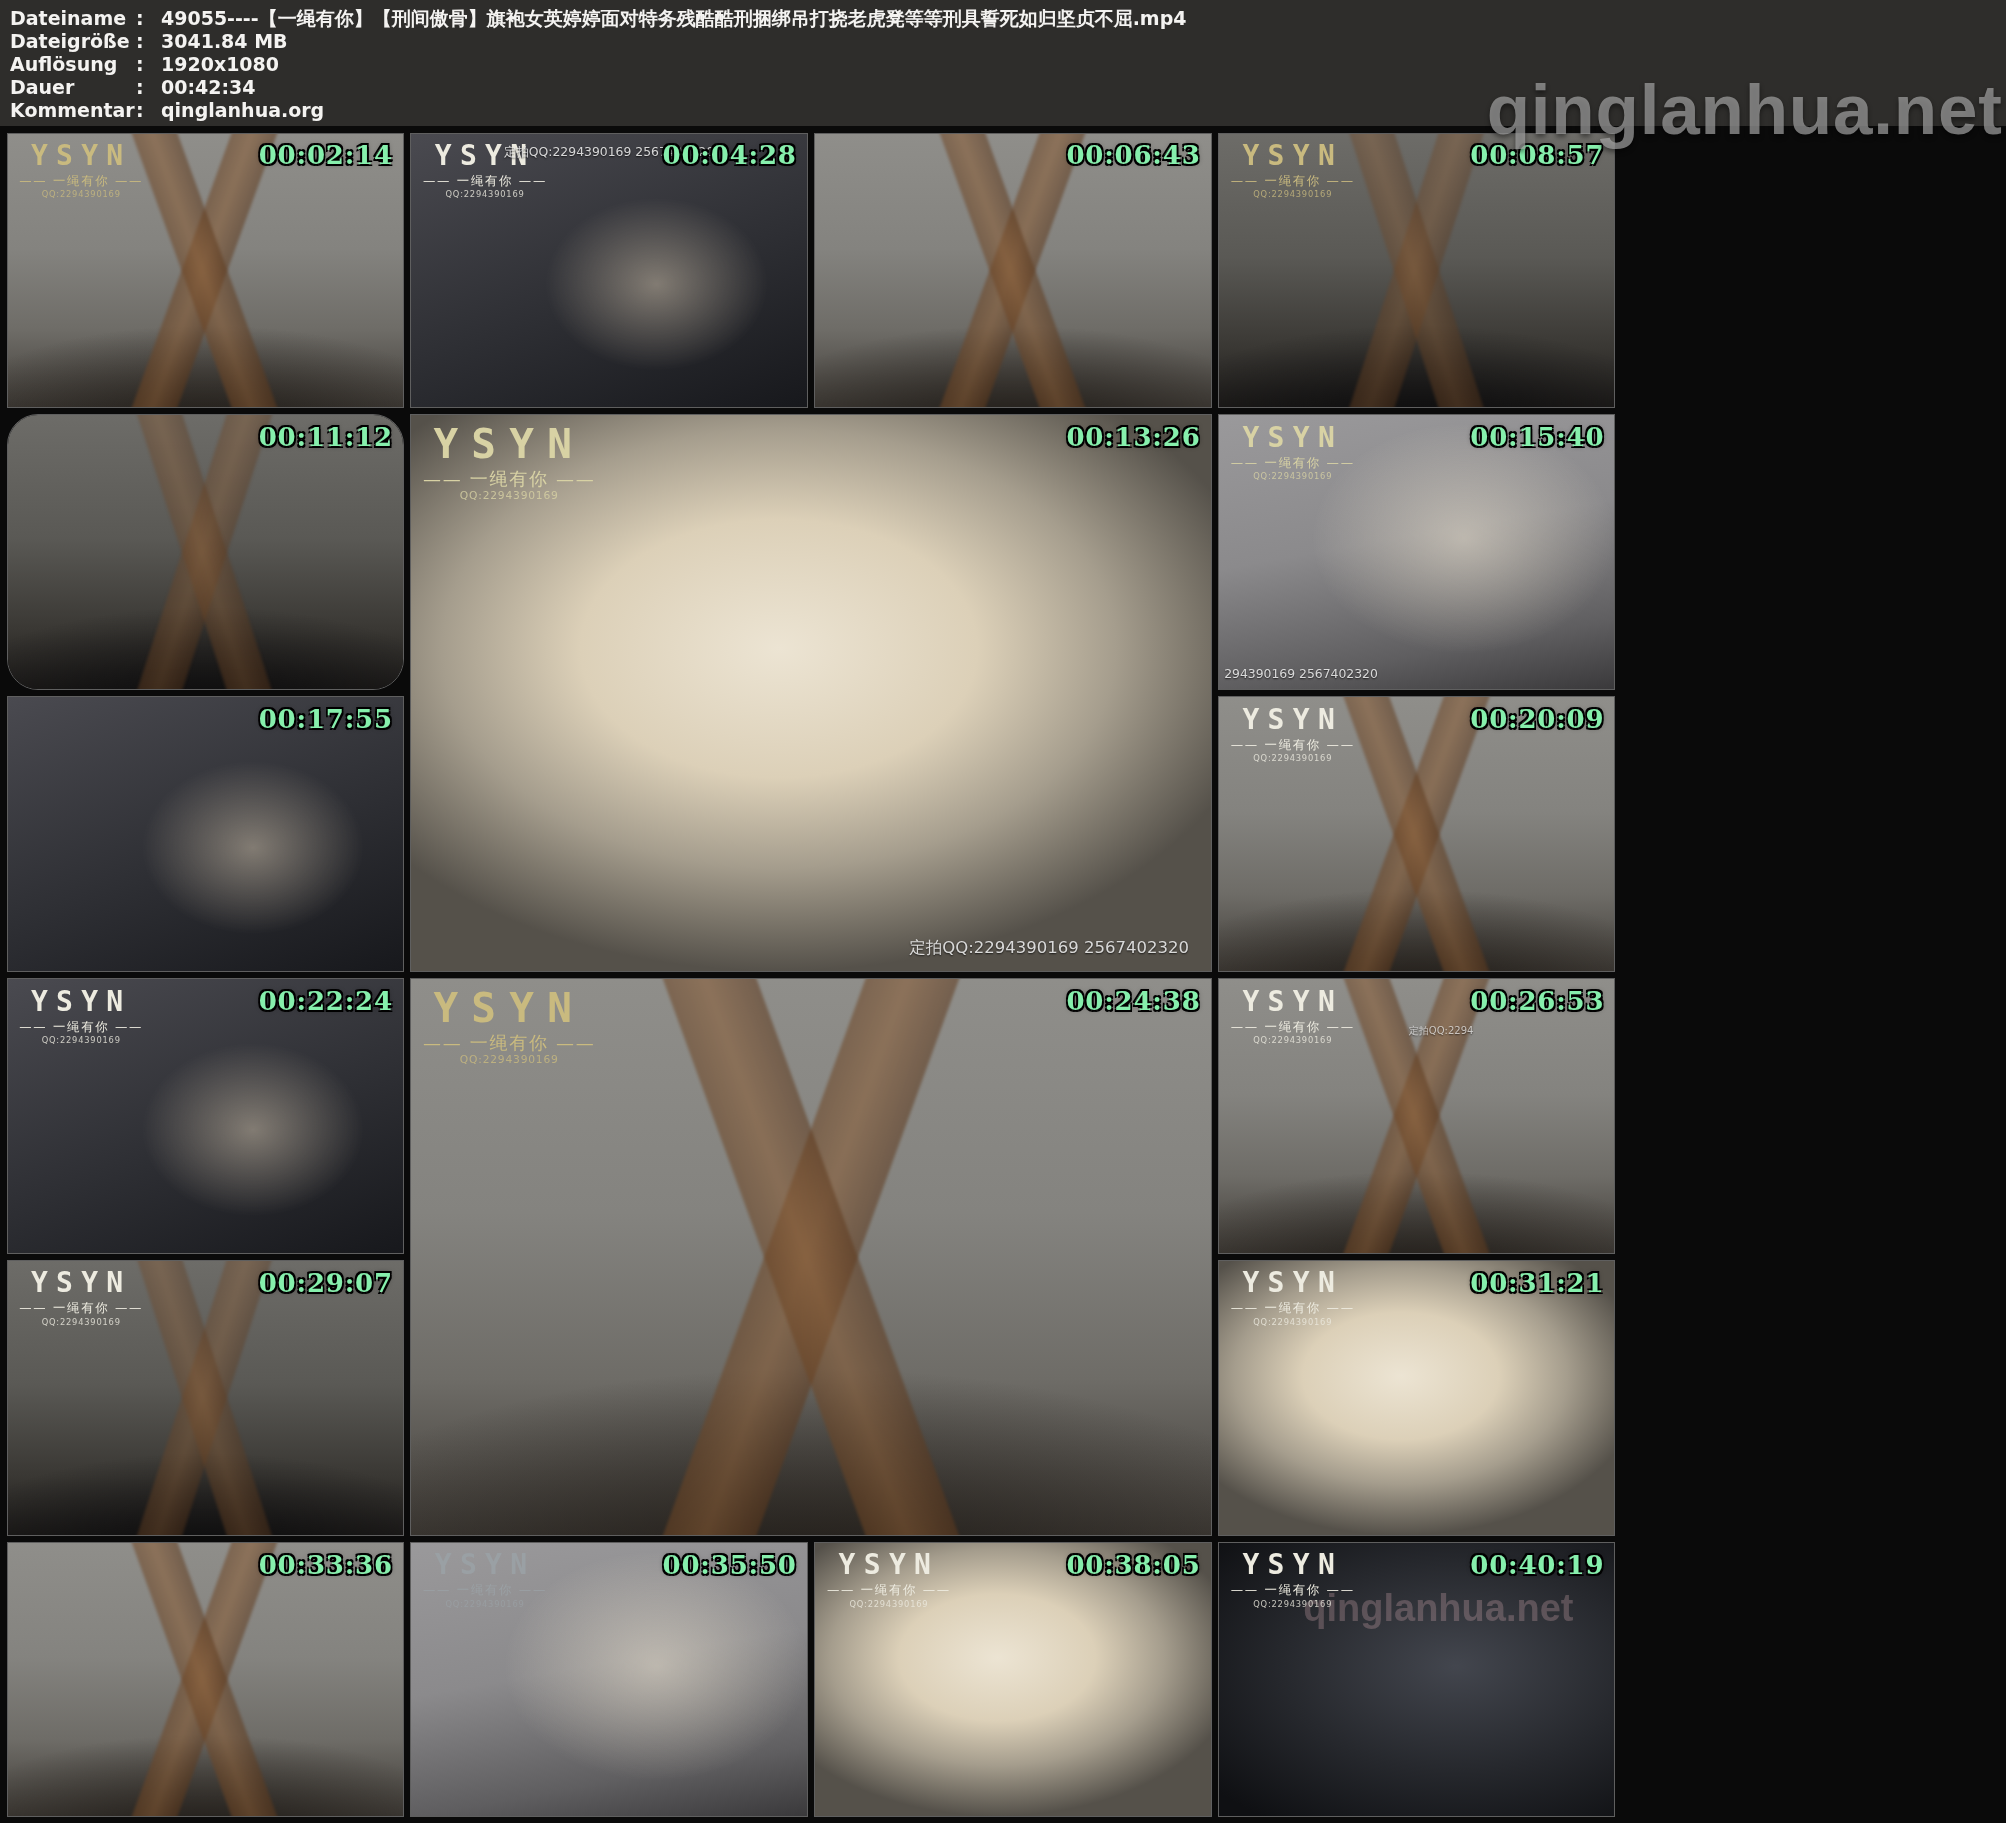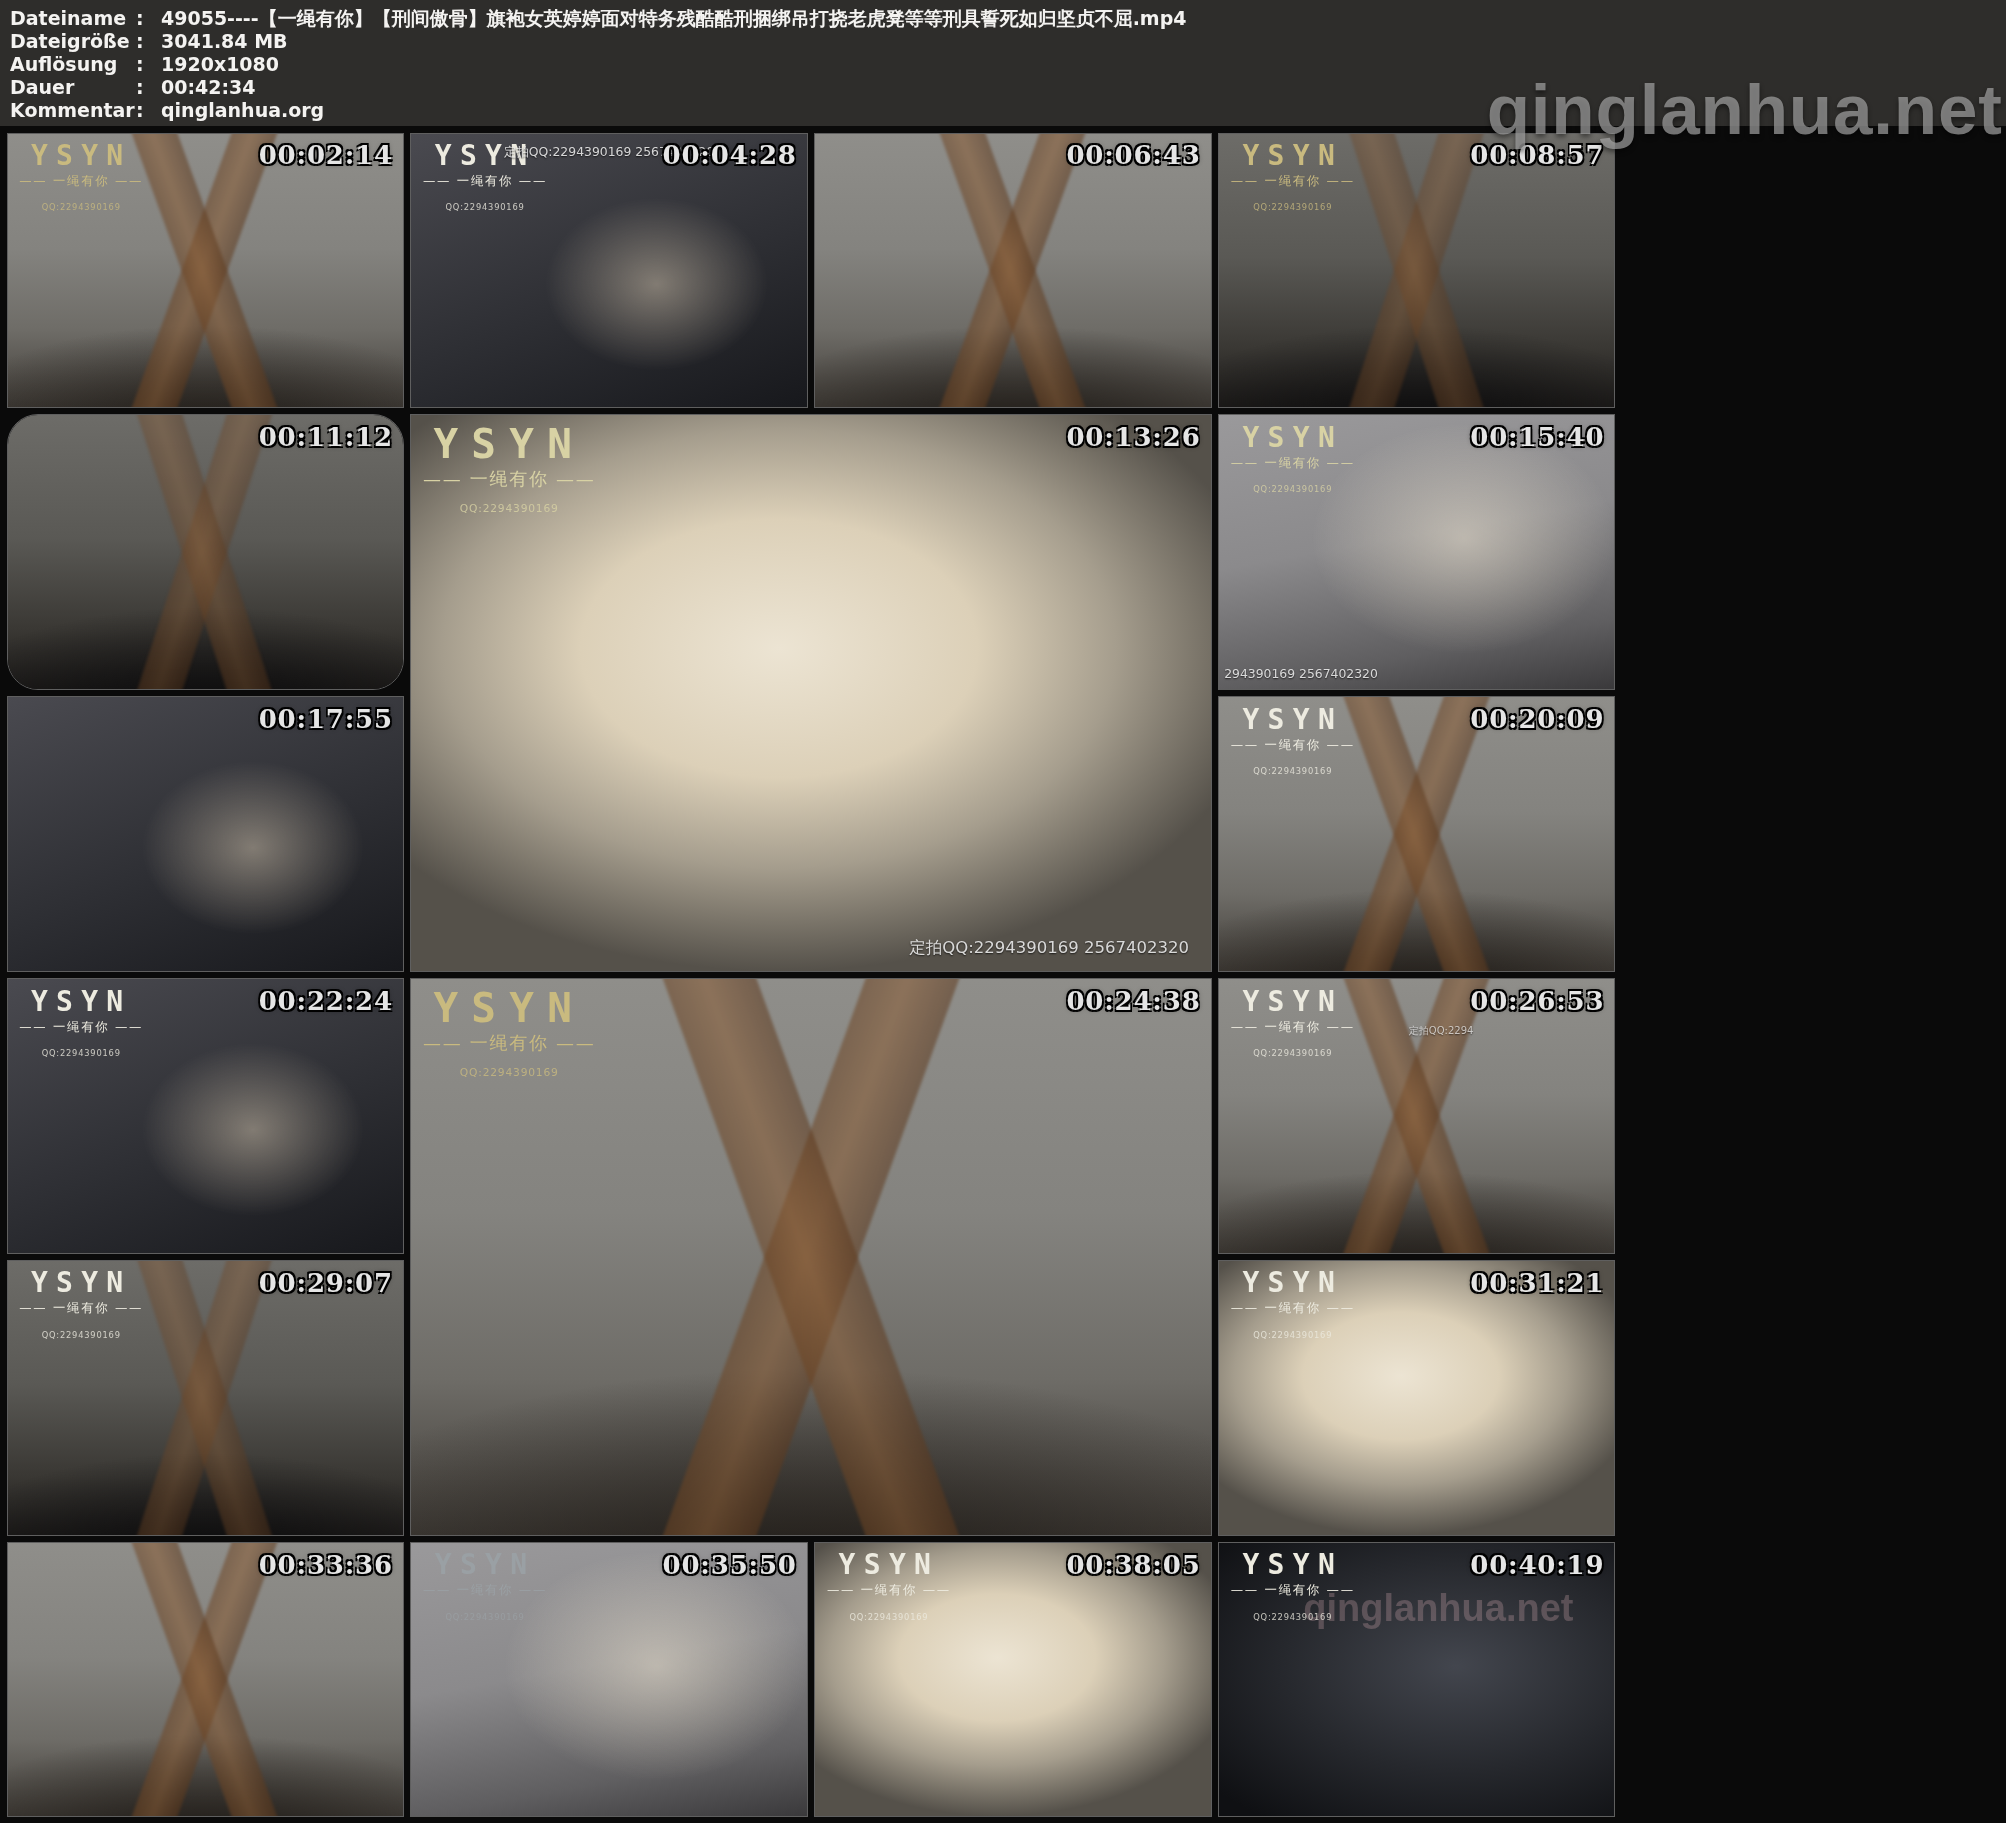--- a/index.html
+++ b/index.html
@@ -84,31 +84,31 @@
       radial-gradient(40% 45% at 62% 55%, rgba(214,200,178,0.5), rgba(214,200,178,0) 70%),
       linear-gradient(160deg,#4a4a50 0%, #2e2f34 55%, #17181c 100%);
   }
   .v-dark .ph{
     background:radial-gradient(80% 70% at 60% 45%, #43464e 0%, #26282d 55%, #0f1013 100%);
   }
   
   .timestamp{
     position:absolute;top:6.6px;right:10px;
     font-family:"DejaVu Serif","Liberation Serif",serif;
-    font-weight:bold;font-size:26px;letter-spacing:0.8px;color:#e5e5e5;
+    font-weight:bold;font-size:26px;letter-spacing:0.8px;color:#86efac;
     text-shadow:-1.7px -1.7px 0 #000,1.7px -1.7px 0 #000,-1.7px 1.7px 0 #000,1.7px 1.7px 0 #000,0 0 5px rgba(0,0,0,.6);
     z-index:4;
   }
   .ysyn-logo{position:absolute;top:8.3px;left:11.6px;z-index:4;text-align:center;line-height:1;}
   .logo-title{
     font-size:28px;font-weight:bold;letter-spacing:8.3px;
     font-family:"DejaVu Sans Mono","Liberation Mono",monospace;
   }
   .logo-subtitle{font-size:12.4px;margin-top:5px;letter-spacing:1.7px;}
-  .logo-qq{font-size:8.3px;margin-top:16px;opacity:0.8;letter-spacing:0.8px;}
+  .logo-qq{font-size:8.3px;margin-top:3px;opacity:0.8;letter-spacing:0.8px;}
   .logo-gold{color:#c9ba7f;}
   .logo-ivory{color:#edebe0;}
   .logo-khaki{color:#d8d2a4;}
   .logo-gray{color:#9aa0a4;}
   .thumb.large .logo-title{font-size:41px;letter-spacing:13.2px;}
   .thumb.large .logo-subtitle{font-size:18px;}
   .thumb.large .logo-qq{font-size:10.7px;}
   .tiny-text{
     position:absolute;color:rgba(245,245,245,0.85);font-size:12.4px;
     text-shadow:0 0.8px 1.7px rgba(0,0,0,.7);z-index:4;white-space:nowrap;

